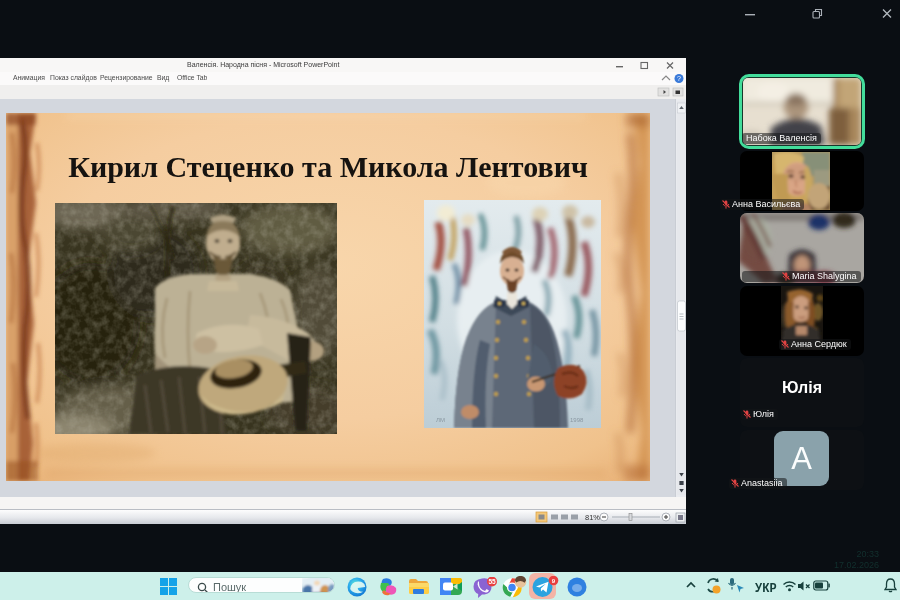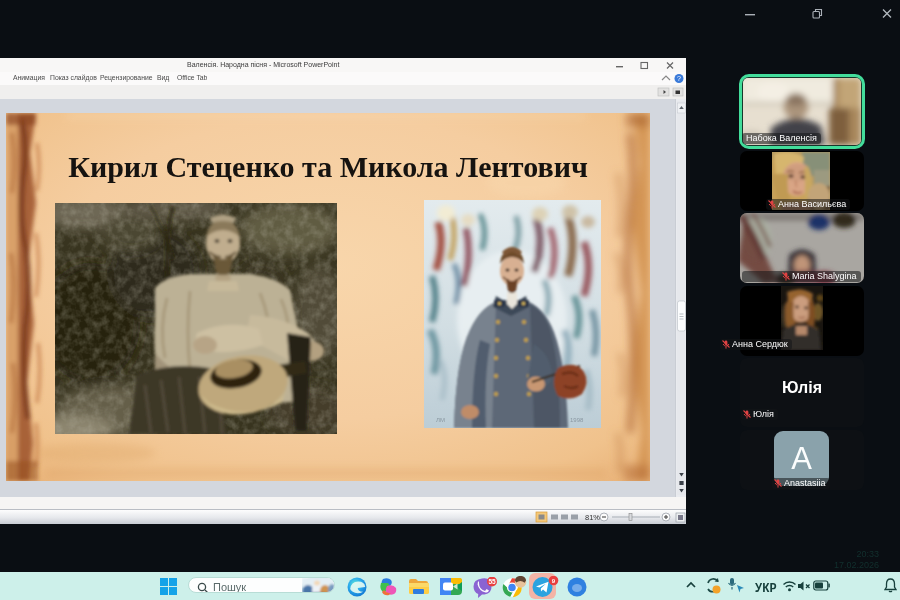--- a/index.html
+++ b/index.html
@@ -337,21 +337,21 @@
       <path d="M15 20 q4 -2 7 0 M27 21 q4 -2 7 0" stroke="#8a5e3c" stroke-width="1.4" fill="none"></path>
       <path d="M24 28 q-1 5 1 7" stroke="#bb7e60" stroke-width="1.4" fill="none"></path>
       <path d="M21 39 q4 3.5 9 1" stroke="#a8644a" stroke-width="1.8" fill="none"></path>
       <path d="M0 22 q3 20 8 34 l13 2 q-7 -18 -5 -36 Z" fill="#c09a52"></path>
       <path d="M36 14 q6 14 4 30 l-8 6 q2 -20 0 -34 Z" fill="#c9a760"></path>
       <ellipse cx="47" cy="44" rx="11" ry="13" fill="#c2a478"></ellipse>
       <ellipse cx="24" cy="56" rx="15" ry="6" fill="#b08262"></ellipse>
     </g>
   </svg>
 </div>
-<div class="label" style="left:766px;top:199px;"><svg class="micred" width="8" height="9" viewBox="0 0 8 9">
+<div class="label" style="left:720px;top:199px;"><svg class="micred" width="8" height="9" viewBox="0 0 8 9">
       <rect x="2.6" y="0.5" width="2.8" height="4.5" rx="1.4" fill="#e04343"></rect>
       <path d="M1 4 q3 4.5 6 0 M4 7 L4 8.6" stroke="#e04343" stroke-width="1" fill="none"></path>
       <path d="M0.5 0.5 L7.5 7.5" stroke="#e04343" stroke-width="1.1"></path>
     </svg>Анна  Васильєва</div>
 
 <div class="tile" style="top:213px;height:70px;overflow:hidden;">
   <svg width="124" height="70" viewBox="0 0 124 70">
     <defs>
         <filter id="t3b" x="-20%" y="-20%" width="140%" height="140%">
           <feGaussianBlur stdDeviation="2.6"></feGaussianBlur>
@@ -401,38 +401,38 @@
       <ellipse cx="16" cy="21" rx="1.8" ry="1.4" fill="#3a281e"></ellipse>
       <ellipse cx="25" cy="22" rx="1.8" ry="1.4" fill="#3a281e"></ellipse>
       <path d="M17 31 q3 2 7 0" stroke="#9a6048" stroke-width="1.4" fill="none"></path>
       <path d="M5 16 q-3 20 3 30 l7 -2 q-4 -14 -2 -28 Z" fill="#8a5a2c"></path>
       <path d="M32 14 q4 16 0 32 l-7 -2 q4 -16 2 -28 Z" fill="#7e4e24"></path>
       <path d="M2 44 q18 -12 36 0 l2 20 l-40 0 Z" fill="#322d2b"></path>
       <path d="M15 40 l11 0 l0 9 l-11 0 Z" fill="#b5886a"></path>
     </g>
   </svg>
 </div>
-<div class="label" style="left:720px;top:339px;"><svg class="micred" width="8" height="9" viewBox="0 0 8 9">
+<div class="label" style="left:779px;top:339px;"><svg class="micred" width="8" height="9" viewBox="0 0 8 9">
       <rect x="2.6" y="0.5" width="2.8" height="4.5" rx="1.4" fill="#e04343"></rect>
       <path d="M1 4 q3 4.5 6 0 M4 7 L4 8.6" stroke="#e04343" stroke-width="1" fill="none"></path>
       <path d="M0.5 0.5 L7.5 7.5" stroke="#e04343" stroke-width="1.1"></path>
     </svg>Анна Сердюк</div>
 
 <div class="tile" style="top:358px;height:69px;background:#0d1014;"></div>
 <div class="abs" style="left:740px;top:379px;width:124px;text-align:center;color:#fff;font-weight:bold;font-size:16px;">Юлія</div>
 <div class="label" style="left:741px;top:409px;"><svg class="micred" width="8" height="9" viewBox="0 0 8 9">
       <rect x="2.6" y="0.5" width="2.8" height="4.5" rx="1.4" fill="#e04343"></rect>
       <path d="M1 4 q3 4.5 6 0 M4 7 L4 8.6" stroke="#e04343" stroke-width="1" fill="none"></path>
       <path d="M0.5 0.5 L7.5 7.5" stroke="#e04343" stroke-width="1.1"></path>
     </svg>Юлія</div>
 
 <div class="tile" style="top:430px;height:60px;background:#0d1014;"></div>
 <div class="abs" style="left:774px;top:431px;width:55px;height:55px;border-radius:9px;background:#8aa2ab;
      display:flex;align-items:center;justify-content:center;color:#fbfdfd;font-size:31px;">A</div>
-<div class="label" style="left:772px;top:478px;"><svg class="micred" width="8" height="9" viewBox="0 0 8 9">
+<div class="label" style="left:729px;top:478px;"><svg class="micred" width="8" height="9" viewBox="0 0 8 9">
       <rect x="2.6" y="0.5" width="2.8" height="4.5" rx="1.4" fill="#e04343"></rect>
       <path d="M1 4 q3 4.5 6 0 M4 7 L4 8.6" stroke="#e04343" stroke-width="1" fill="none"></path>
       <path d="M0.5 0.5 L7.5 7.5" stroke="#e04343" stroke-width="1.1"></path>
     </svg>Anastasiia</div>
 
 <div class="abs" style="left:0;top:572px;width:900px;height:28px;background:#cdf0ea;"></div>
 
 <svg class="abs" style="left:160px;top:578px" width="17" height="17" viewBox="0 0 17 17">
   <rect x="0" y="0" width="8" height="8" fill="#15a3e8"></rect>
     <rect x="9" y="0" width="8" height="8" fill="#15a3e8"></rect>

